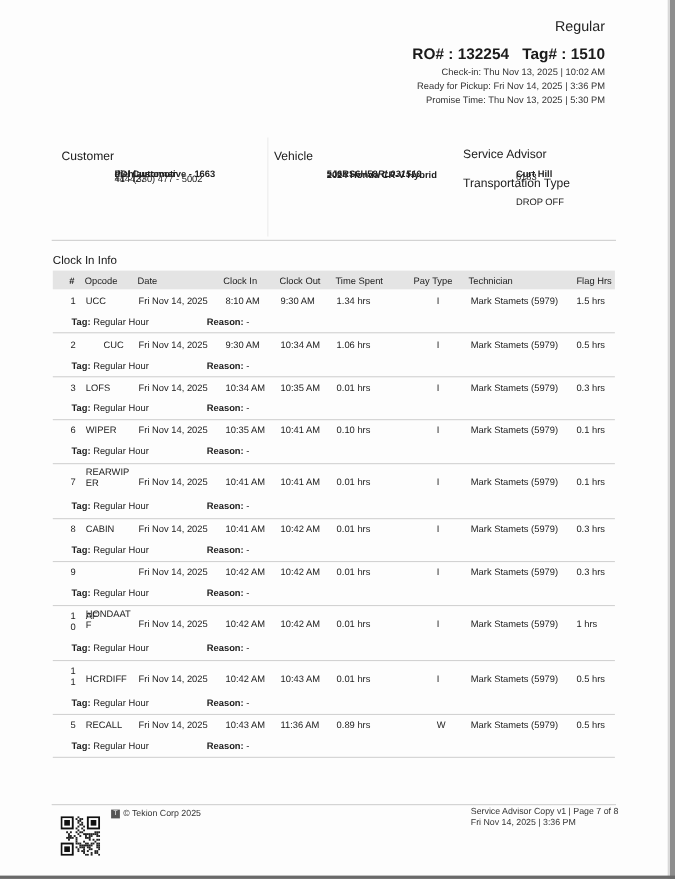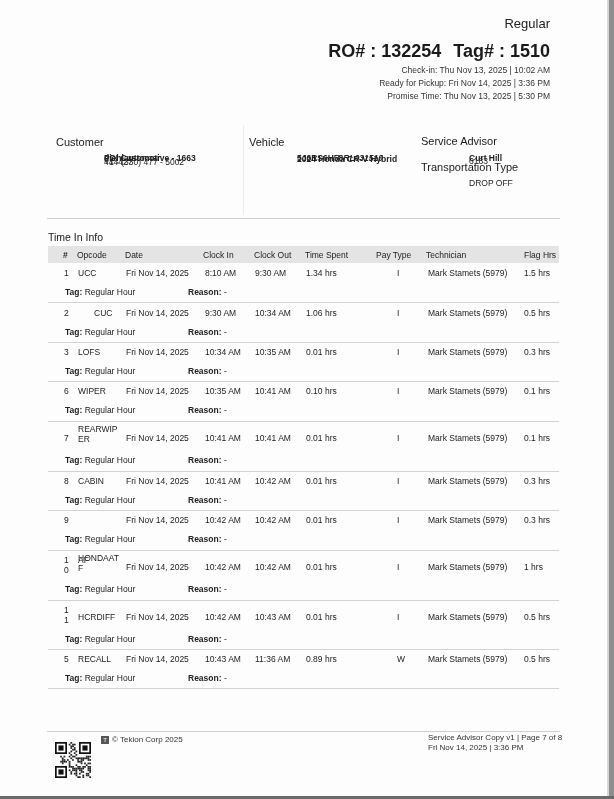--- a/index.html
+++ b/index.html
@@ -5,21 +5,21 @@
   html, body { margin:0; padding:0; }
   body { width:614px; height:799px; background:#fdfdfd; position:relative; overflow:hidden;
          font-family:"Liberation Sans", sans-serif; color:#1e1e1e; }
   .edge { position:absolute; top:0; right:0; width:5px; height:799px; background:#8e8e8e; }
   .edge2 { position:absolute; top:0; right:5px; width:2px; height:799px; background:#d8d8d8; }
   .bottom-edge { position:absolute; left:0; bottom:0; width:614px; height:3px; background:#6a6a6a; }
 
   .hdr { position:absolute; right:64px; top:16px; text-align:right; }
   .hdr .invoice { font-size:13px; color:#222; }
   .hdr .amount { font-size:17px; font-weight:bold; margin-top:2px; color:#111; }
-  .hdr .ro { font-size:18px; font-weight:bold; margin-top:10px; color:#1a1a1a; }
+  .hdr .ro { font-size:14px; font-weight:bold; margin-top:10px; color:#1a1a1a; }
   .hdr .ro span { margin-left:12px; }
   .hdr .line { font-size:8.5px; color:#333; margin-top:3px; }
 
   .info { position:absolute; top:136px; font-size:8.5px; color:#222; }
   .info .title { font-size:11px; font-weight:500; color:#1a1a1a; margin-bottom:5px; }
   .info .row { margin-bottom:3px; }
   .info .bold { font-weight:bold; }
   .cust { left:56px; }
   .veh { left:249px; }
   .adv { left:421px; }
@@ -80,21 +80,21 @@
 <div class="info adv" style="top:135px">
   <div class="title">Service Advisor</div>
   <div class="row bold" style="margin-top:1px">Curt Hill</div>
   <div class="row" style="margin-top:4px">6183</div>
   <div class="title" style="margin-top:14px">Transportation Type</div>
   <div class="row">DROP OFF</div>
 </div>
 
 <div class="sep" style="top:218px"></div>
 
-<div class="sect-title">Time In Info</div>
+<div class="sect-title">Clock In Info</div>
 
 <div class="thead">
   <span class="th" style="left:15px;font-weight:bold">#</span>
   <span class="th" style="left:29px">Opcode</span>
   <span class="th" style="left:77px">Date</span>
   <span class="th" style="left:155px">Clock In</span>
   <span class="th" style="left:206px">Clock Out</span>
   <span class="th" style="left:257px">Time Spent</span>
   <span class="th" style="left:328px">Pay Type</span>
   <span class="th" style="left:378px">Technician</span>

